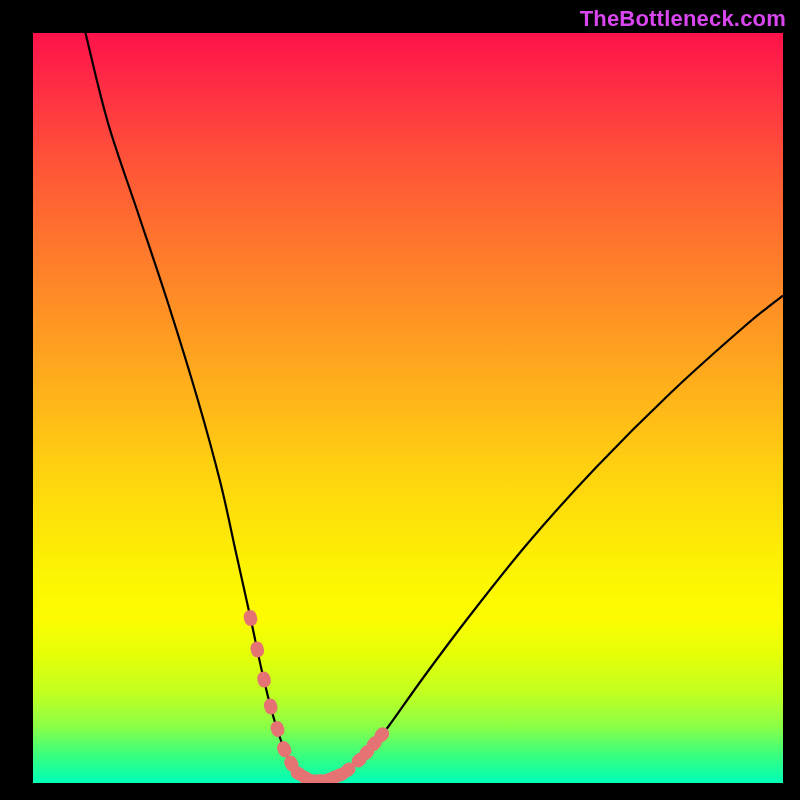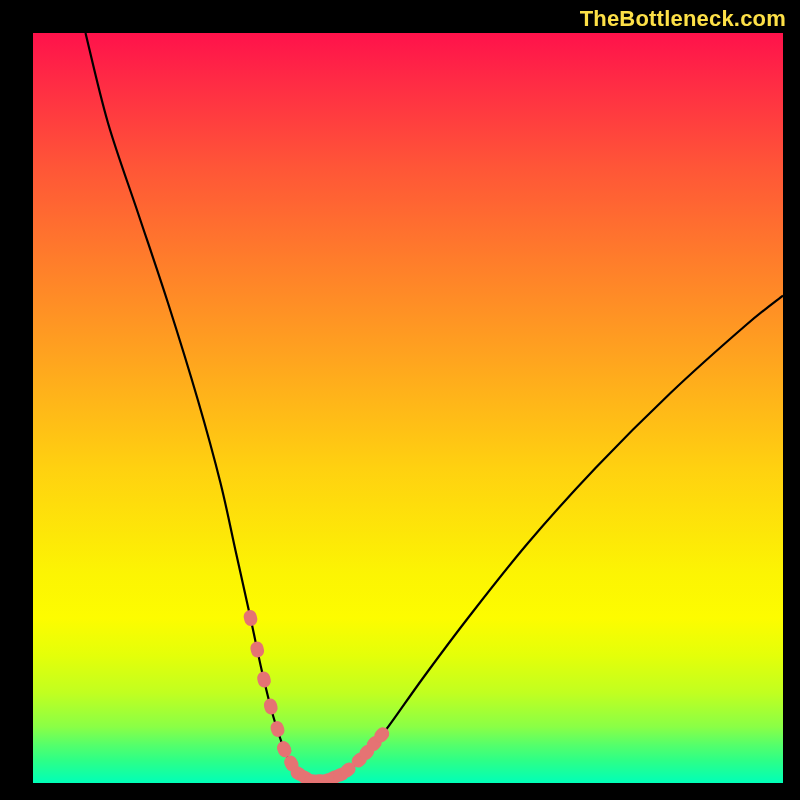--- a/index.html
+++ b/index.html
@@ -49,21 +49,21 @@
       #2dff87 97%,
       #00ffb8 100%
     );
   }
   .watermark {
     position: absolute;
     right: 14px;
     top: 6px;
     font-size: 22px;
     font-weight: 600;
-    color: #fde047;
+    color: #d946ef;
     letter-spacing: 0.2px;
     user-select: none;
   }
   svg.curve {
     position: absolute;
     left: 0;
     top: 0;
     width: 750px;
     height: 750px;
   }

